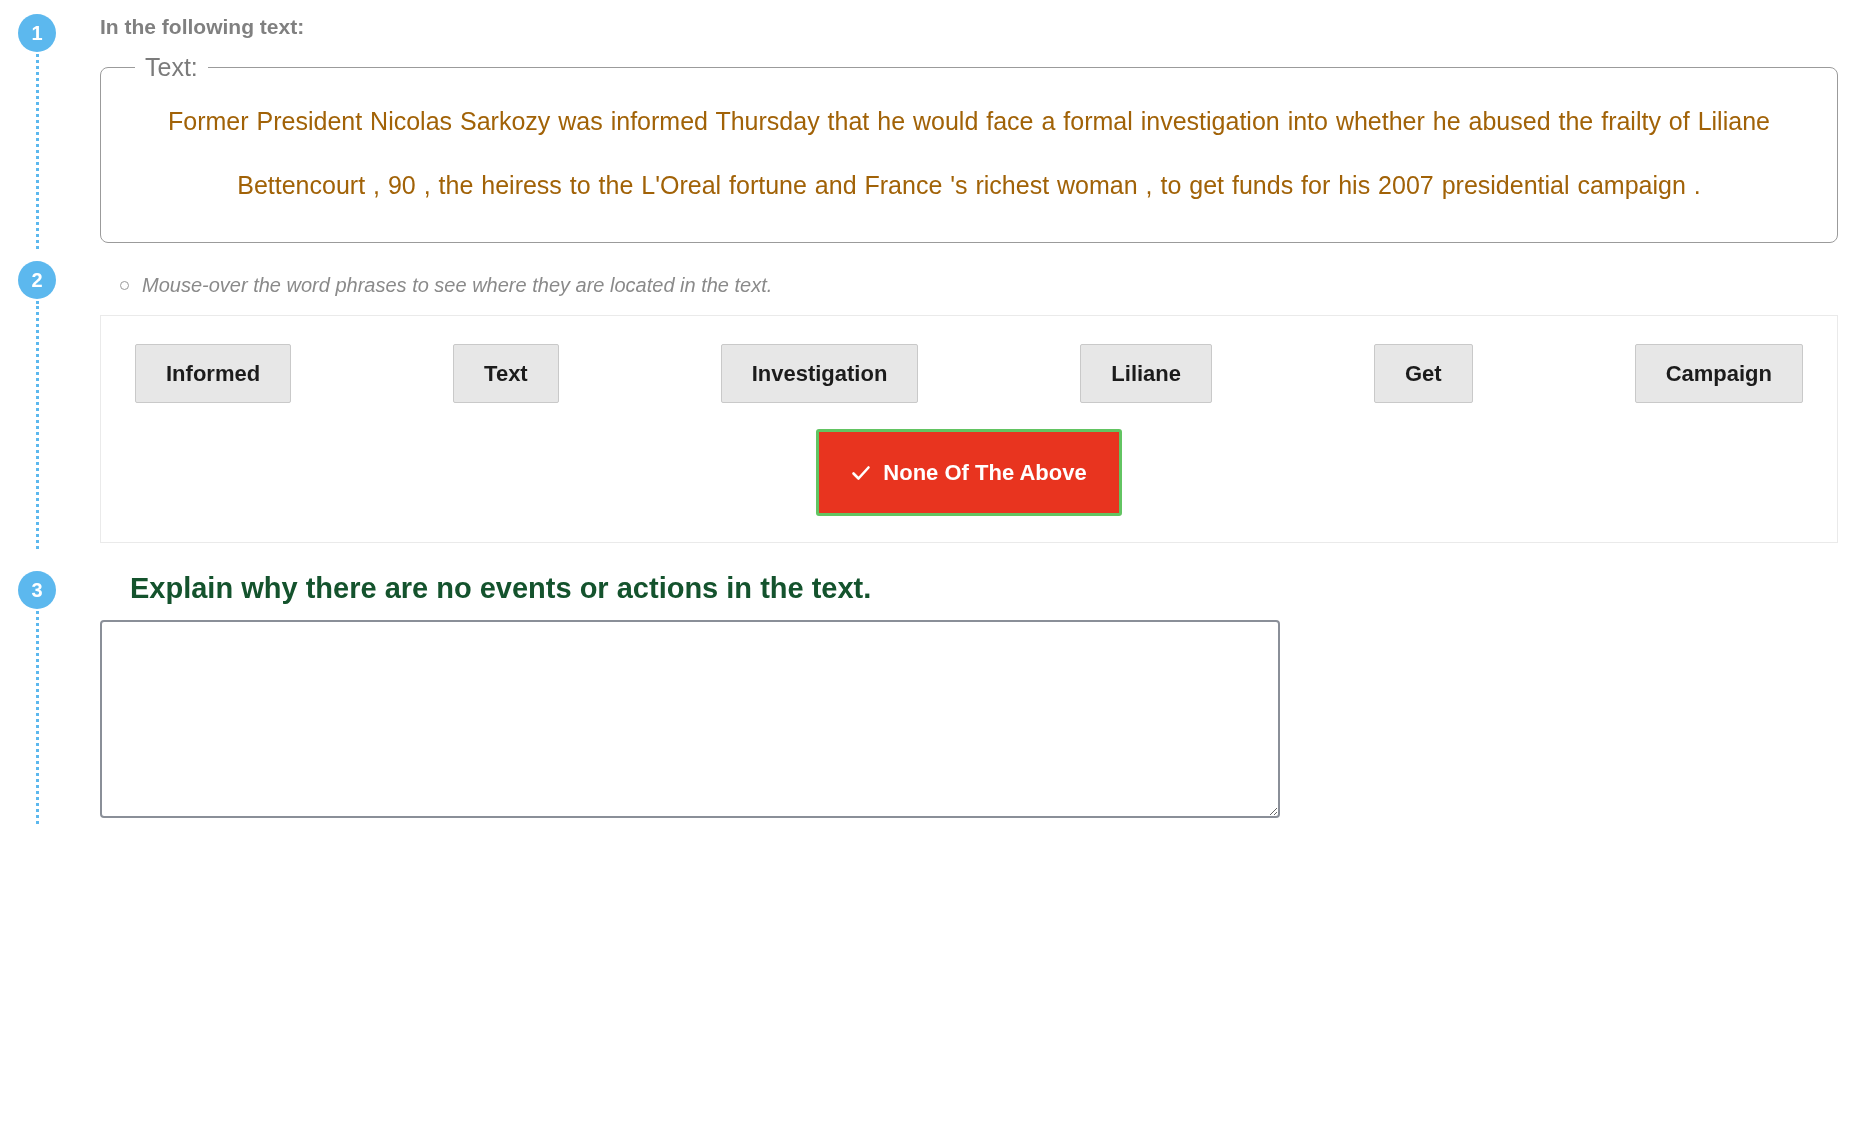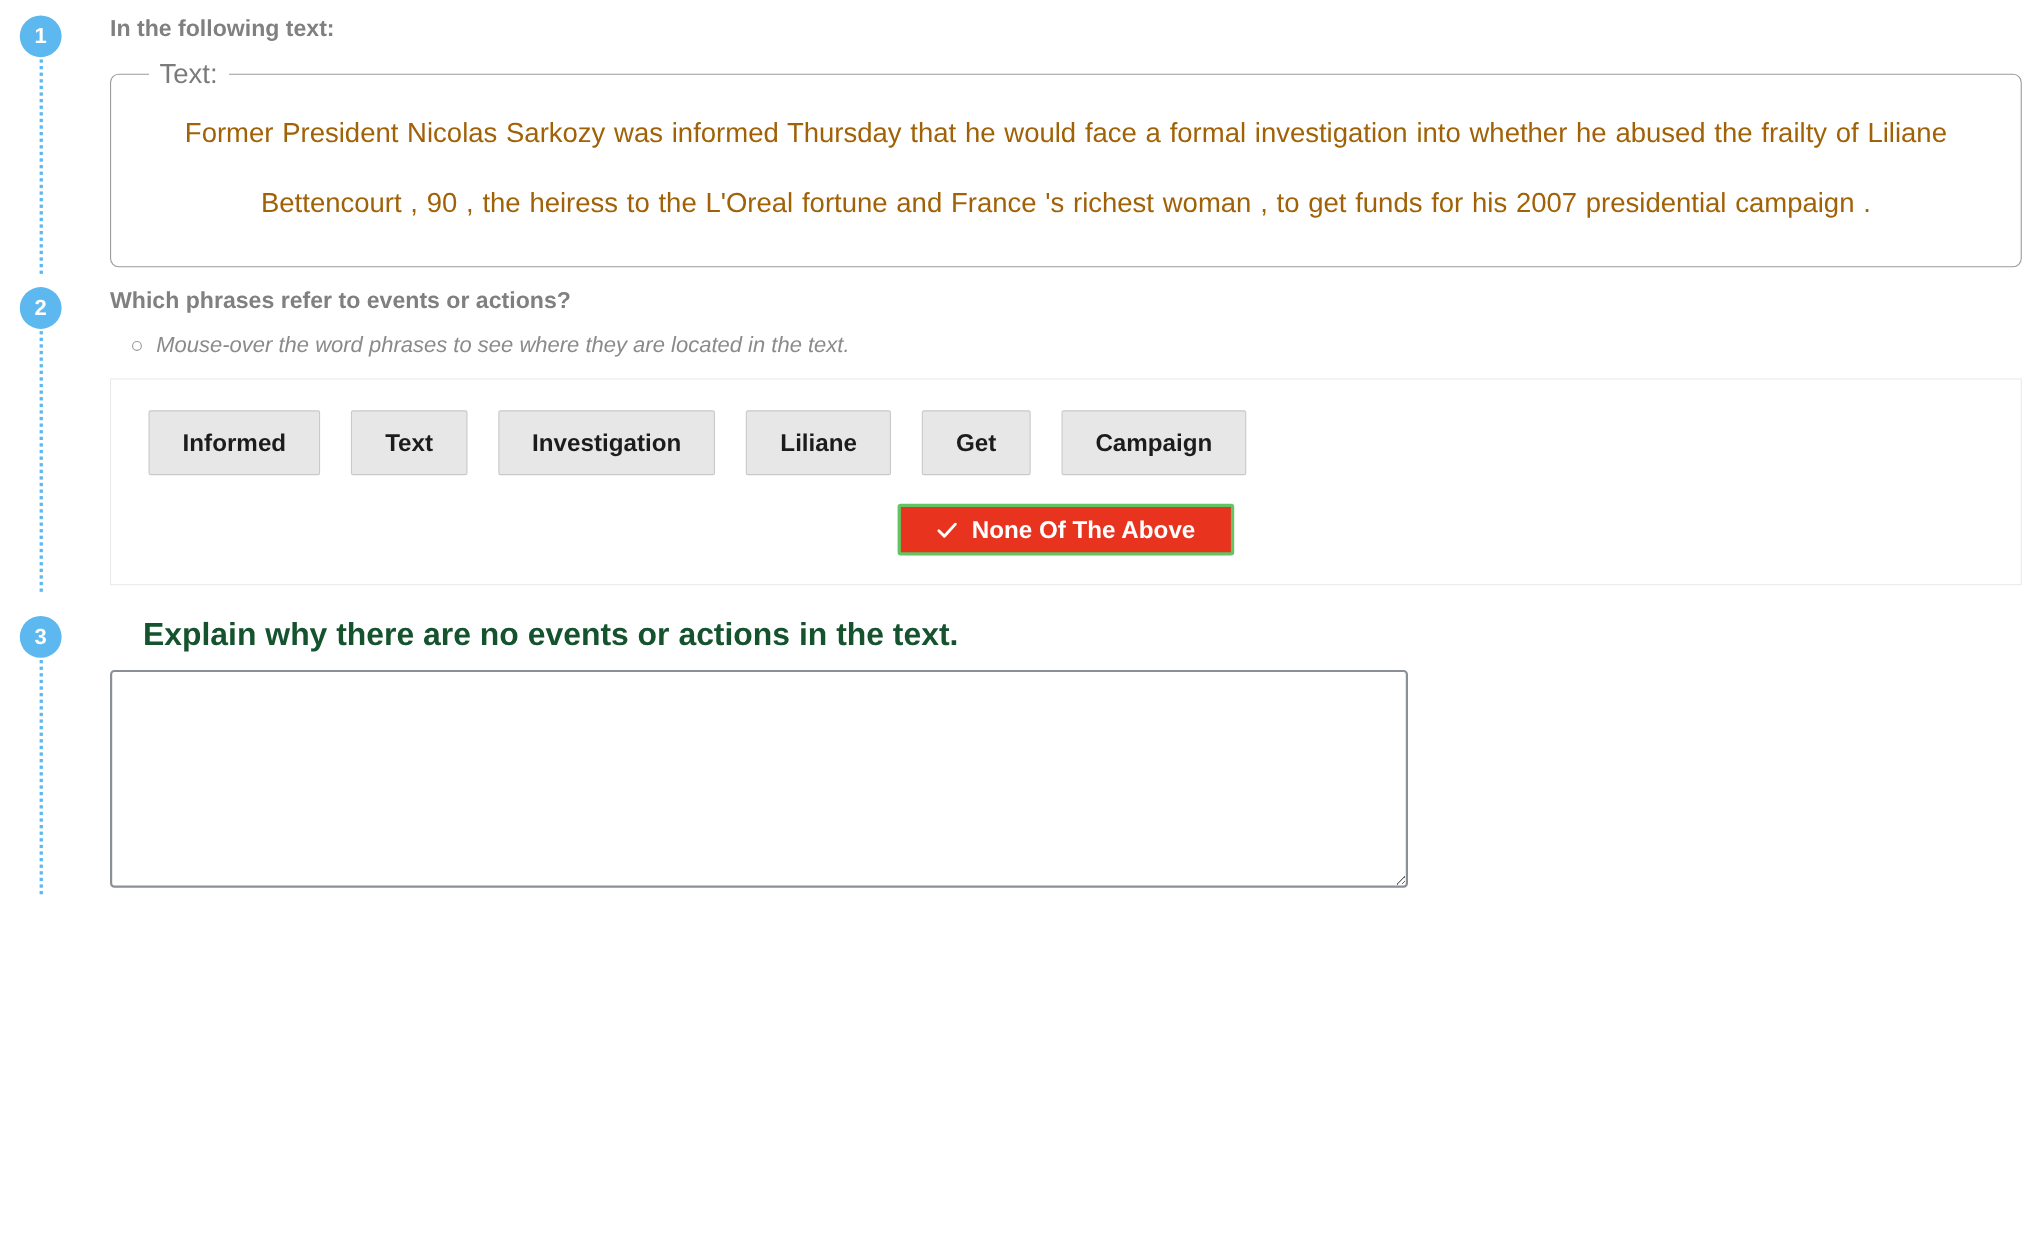--- a/index.html
+++ b/index.html
@@ -122,21 +122,21 @@
 
   .phrase-panel {
     margin: 16px 10px 0 0;
     border: 1px solid #eaeaea;
     background: #ffffff;
     padding: 28px 20px 26px 20px;
     text-align: center;
   }
   .phrase-row {
     display: flex;
-    justify-content: flex-start;
+    justify-content: space-between;
     align-items: flex-start;
     flex-wrap: wrap;
     gap: 0px;
   }
   .phrase-btn {
     display: inline-block;
     background: #e7e7e7;
     border: 1px solid #c9c9c9;
     border-radius: 2px;
     color: #1c1c1c;
@@ -157,21 +157,21 @@
   .none-btn {
     display: inline-flex;
     align-items: center;
     gap: 12px;
     background: #e8341f;
     border: 3px solid #62c462;
     border-radius: 3px;
     color: #ffffff;
     font-size: 22px;
     font-weight: bold;
-    padding: 8px 32px;
+    padding: 28px 32px;
     line-height: 1.15;
     cursor: pointer;
     white-space: nowrap;
   }
   .check-icon {
     display: inline-block;
     width: 20px;
     height: 20px;
     position: relative;
     flex: 0 0 20px;
@@ -223,21 +223,20 @@
       </fieldset>
     </div>
   </div>
 
   <div class="step step2">
     <div class="step-gutter">
       <div class="badge">2</div>
       <div class="connector"></div>
     </div>
     <div class="step-body">
-      <p class="q-label">Which phrases refer to events or actions?</p>
       <ul class="hint-list">
         <li class="hint-item">Mouse-over the word phrases to see where they are located in the text.</li>
       </ul>
 
       <div class="phrase-panel">
         <div class="phrase-row">
           <button class="phrase-btn">Informed</button>
           <button class="phrase-btn">Text</button>
           <button class="phrase-btn">Investigation</button>
           <button class="phrase-btn">Liliane</button>

